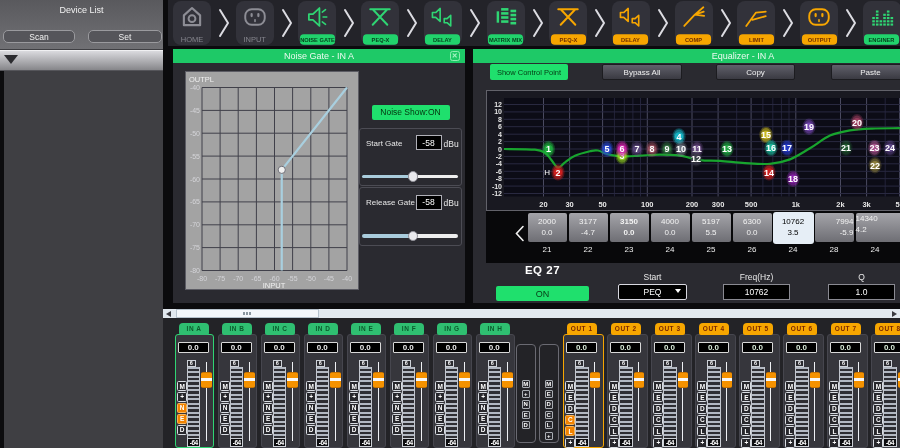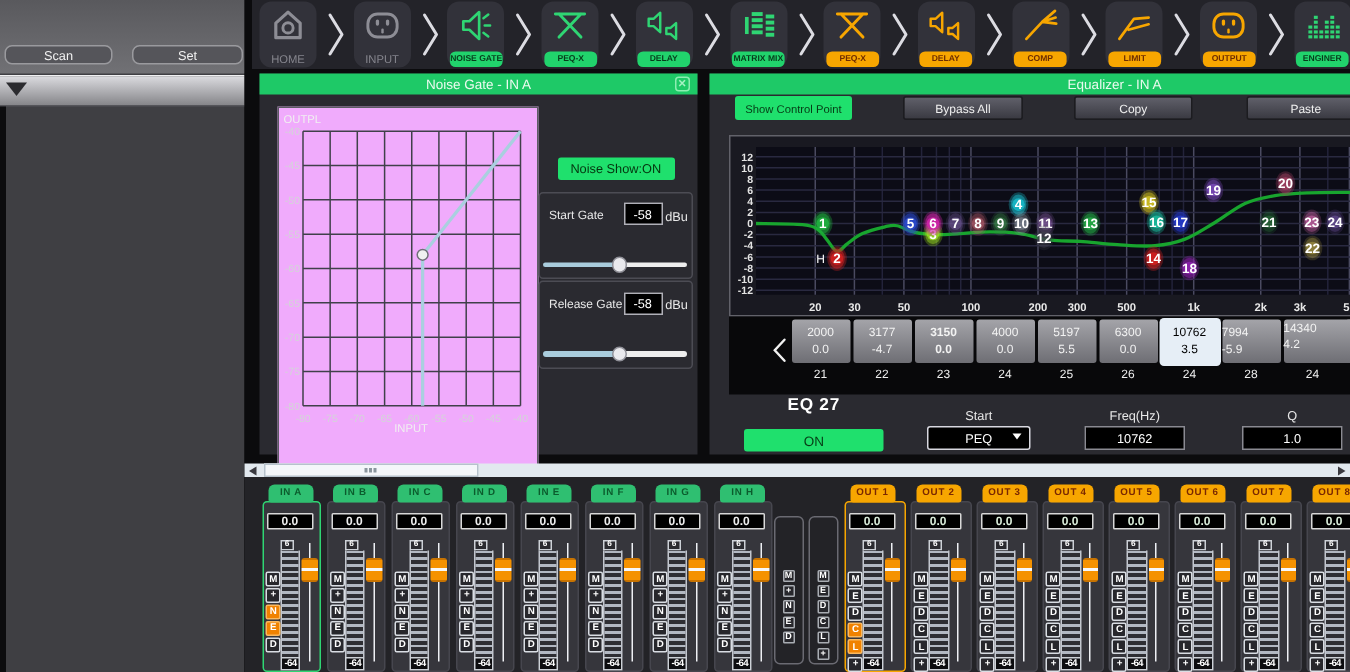--- a/index.html
+++ b/index.html
@@ -3,20 +3,21 @@
 <style>
 *{margin:0;padding:0;box-sizing:border-box}
 html,body{width:900px;height:448px;overflow:hidden;background:#0a0a0c;
  font-family:"Liberation Sans",sans-serif;position:relative;-webkit-font-smoothing:antialiased}
 .abs{position:absolute}
 .ctr{display:flex;align-items:center;justify-content:center}
 </style></head><body>
 
 <div class="abs" style="left:0;top:0;width:163px;height:448px;background:#3f3f43;">
 <div class="abs" style="left:0;top:0;width:163px;height:49px;background:linear-gradient(180deg,#59595d,#717175);"></div>
+<div class="abs ctr" style="left:0;top:2px;width:163px;height:16px;color:#f2f2f2;font-size:9px;">Device List</div>
 <div class="abs ctr" style="left:3px;top:30px;width:72px;height:13px;background:#55555a;border:1.4px solid #9a9a9e;border-radius:5px;color:#f2f2f2;font-size:8.5px;">Scan</div>
 <div class="abs ctr" style="left:88px;top:30px;width:74px;height:13px;background:#55555a;border:1.4px solid #9a9a9e;border-radius:5px;color:#f2f2f2;font-size:8.5px;">Set</div>
 <div class="abs" style="left:0;top:49.5px;width:163px;height:21.5px;background:linear-gradient(180deg,#dadade,#86868a);border-top:1px solid #f0f0f2;border-bottom:1px solid #55555a;"></div>
 <div class="abs" style="left:4px;top:55px;width:0;height:0;border-left:7px solid transparent;border-right:7px solid transparent;border-top:9.5px solid #2b2b2f;"></div>
 <div class="abs" style="left:0;top:71px;width:4px;height:377px;background:#0c0c0e;"></div>
 </div>
 <div class="abs" style="left:163px;top:0;width:737px;height:448px;background:#0b0b0d;"></div>
 <div class="abs" style="left:168px;top:0;width:732px;height:46px;background:#232329;"></div>
 <div class="abs" style="left:173.0px;top:1px;width:38px;height:44px;background:#32323a;border-radius:8px;">
 <svg width="26" height="26" viewBox="0 0 32 32" style="position:absolute;left:50%;top:3px;transform:translateX(-50%);">
@@ -158,21 +159,21 @@
       <rect x="22" y="8" width="3.2" height="2.6" fill="#2fd573"></rect>
       <rect x="26.5" y="24" width="3.2" height="2.6" fill="#2fd573"></rect>
       <rect x="26.5" y="20" width="3.2" height="2.6" fill="#2fd573"></rect>
       <rect x="26.5" y="16" width="3.2" height="2.6" fill="#2fd573"></rect>
     </svg>
 <div class="abs ctr" style="left:0.5px;top:33px;width:37px;height:11px;background:#21d36c;border-radius:4px;color:#073d1c;font-size:6px;font-weight:bold;white-space:nowrap;transform:scale(0.95);">ENGINER</div>
 </div>
 <div class="abs" style="left:173px;top:49px;width:292px;height:254px;background:#2a2a30;">
 <div class="abs ctr" style="left:0;top:0;width:292px;height:14px;background:#1ec967;color:#eafaef;font-size:9px;">Noise Gate - IN A</div>
 <div class="abs ctr" style="left:276.5px;top:1.5px;width:10.5px;height:10.5px;border:1.4px solid #8deeb2;border-radius:2.5px;color:#a5f2c3;font-size:7px;font-weight:bold;">✕</div>
-<div class="abs" style="left:12px;top:22px;width:174px;height:246px;background:#f0abfc;border:1px solid #5c5c64;text-decoration:underline;">
+<div class="abs" style="left:12px;top:22px;width:174px;height:219px;background:#a3a3a3;border:1px solid #5c5c64;text-decoration:underline;">
 <svg width="172" height="217" viewBox="0 0 172 217" style="position:absolute;left:0;top:0;">
         <line x1="16.0" y1="15.5" x2="16.0" y2="198.5" stroke="#40404a" stroke-width="1"></line>
         <line x1="16" y1="15.5" x2="161" y2="15.5" stroke="#40404a" stroke-width="1"></line>
         <line x1="34.1" y1="15.5" x2="34.1" y2="198.5" stroke="#40404a" stroke-width="1"></line>
         <line x1="16" y1="38.4" x2="161" y2="38.4" stroke="#40404a" stroke-width="1"></line>
         <line x1="52.2" y1="15.5" x2="52.2" y2="198.5" stroke="#40404a" stroke-width="1"></line>
         <line x1="16" y1="61.2" x2="161" y2="61.2" stroke="#40404a" stroke-width="1"></line>
         <line x1="70.4" y1="15.5" x2="70.4" y2="198.5" stroke="#40404a" stroke-width="1"></line>
         <line x1="16" y1="84.1" x2="161" y2="84.1" stroke="#40404a" stroke-width="1"></line>
         <line x1="88.5" y1="15.5" x2="88.5" y2="198.5" stroke="#40404a" stroke-width="1"></line>
@@ -404,21 +405,21 @@
 <div class="abs" style="left:123.5px;background:linear-gradient(180deg,#a4a4a9,#6e6e74);border-radius:2px;color:#f2f2f2;top:2px;height:28.5px;padding-top:4px;width:39px;font-size:8px;text-align:center;line-height:10.5px;font-weight:bold;">3150<br>0.0</div>
 <div class="abs" style="left:123.5px;top:34px;width:39px;text-align:center;color:#ededed;font-size:8px;">23</div>
 <div class="abs" style="left:164.5px;background:linear-gradient(180deg,#a4a4a9,#6e6e74);border-radius:2px;color:#f2f2f2;top:2px;height:28.5px;padding-top:4px;width:39px;font-size:8px;text-align:center;line-height:10.5px;">4000<br>0.0</div>
 <div class="abs" style="left:164.5px;top:34px;width:39px;text-align:center;color:#ededed;font-size:8px;">24</div>
 <div class="abs" style="left:205.5px;background:linear-gradient(180deg,#a4a4a9,#6e6e74);border-radius:2px;color:#f2f2f2;top:2px;height:28.5px;padding-top:4px;width:39px;font-size:8px;text-align:center;line-height:10.5px;">5197<br>5.5</div>
 <div class="abs" style="left:205.5px;top:34px;width:39px;text-align:center;color:#ededed;font-size:8px;">25</div>
 <div class="abs" style="left:246.5px;background:linear-gradient(180deg,#a4a4a9,#6e6e74);border-radius:2px;color:#f2f2f2;top:2px;height:28.5px;padding-top:4px;width:39px;font-size:8px;text-align:center;line-height:10.5px;">6300<br>0.0</div>
 <div class="abs" style="left:246.5px;top:34px;width:39px;text-align:center;color:#ededed;font-size:8px;">26</div>
 <div class="abs" style="left:286.5px;background:#e6eef6;border-radius:3px;color:#000;top:0.5px;height:32.5px;padding-top:5.5px;width:41px;font-size:8px;text-align:center;line-height:10.5px;">10762<br>3.5</div>
 <div class="abs" style="left:287.5px;top:34px;width:39px;text-align:center;color:#ededed;font-size:8px;">24</div>
-<div class="abs" style="left:328.5px;background:linear-gradient(180deg,#a4a4a9,#6e6e74);border-radius:2px;color:#f2f2f2;top:2px;height:28.5px;padding-top:4px;width:39px;font-size:8px;text-align:left;line-height:10.5px;">7994<br>-5.9</div>
+<div class="abs" style="left:328.5px;background:linear-gradient(180deg,#a4a4a9,#6e6e74);border-radius:2px;color:#f2f2f2;top:2px;height:28.5px;padding-top:4px;width:39px;font-size:8px;text-align:right;line-height:10.5px;">7994<br>-5.9</div>
 <div class="abs" style="left:328.5px;top:34px;width:39px;text-align:center;color:#ededed;font-size:8px;">28</div>
 <div class="abs" style="left:369.5px;background:linear-gradient(180deg,#a4a4a9,#6e6e74);border-radius:2px;color:#f2f2f2;top:2px;height:28.5px;padding-top:1px;width:59px;font-size:8px;text-align:left;line-height:10.5px;">14340<br>4.2</div>
 <div class="abs" style="left:369.5px;top:34px;width:39px;text-align:center;color:#ededed;font-size:8px;">24</div>
 <div class="abs" style="left:410.5px;background:linear-gradient(180deg,#a4a4a9,#6e6e74);border-radius:2px;color:#f2f2f2;top:2px;height:28.5px;padding-top:4px;width:39px;font-size:8px;text-align:center;line-height:10.5px;">16000<br>0.0</div>
 </div>
 <div class="abs" style="left:23px;top:215px;width:93px;color:#fff;font-size:11.5px;font-weight:bold;letter-spacing:0.5px;text-align:center;">EQ 27</div>
 <div class="abs ctr" style="left:23px;top:237px;width:93px;height:15px;background:#1fe06d;border-radius:2px;color:#063b15;font-size:9px;">ON</div>
 <div class="abs ctr" style="left:145px;top:222px;width:69px;height:12px;color:#e8e8e8;font-size:8.5px;">Start</div>
 <div class="abs" style="left:145px;top:235px;width:69px;height:16px;background:#000;border:1px solid #d8d8e0;border-radius:2px;color:#fff;font-size:8.5px;">
       <span style="position:absolute;left:0;width:100%;text-align:center;line-height:14px;">PEQ</span>

